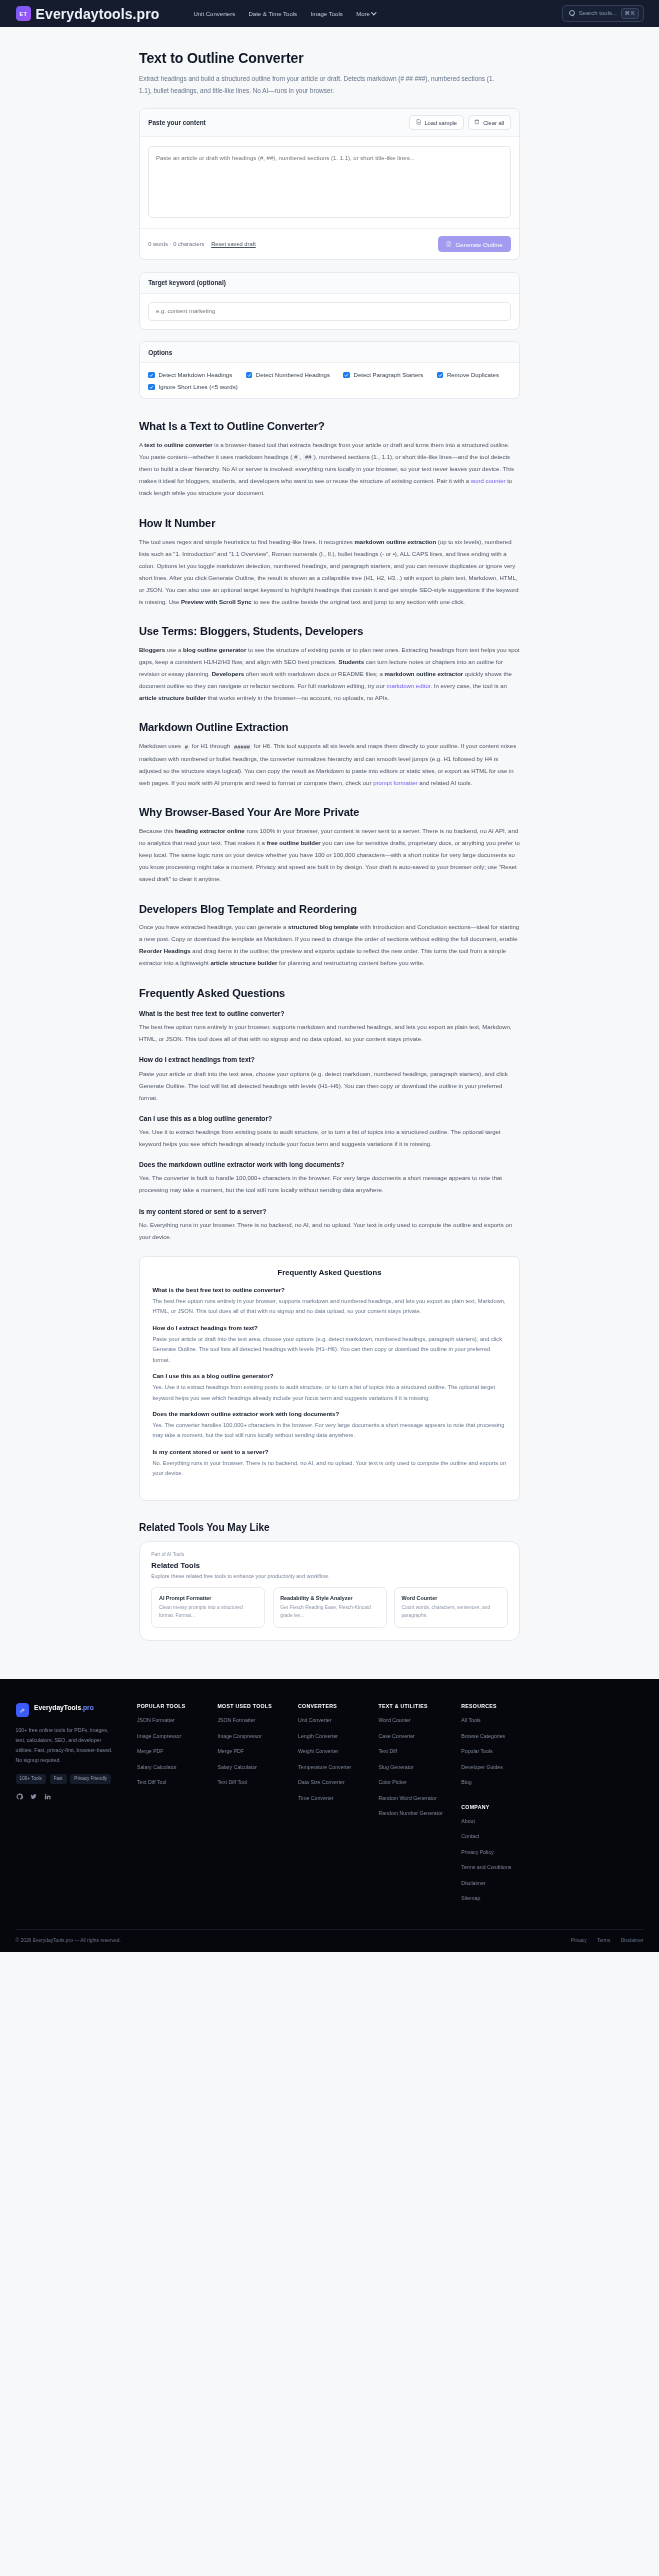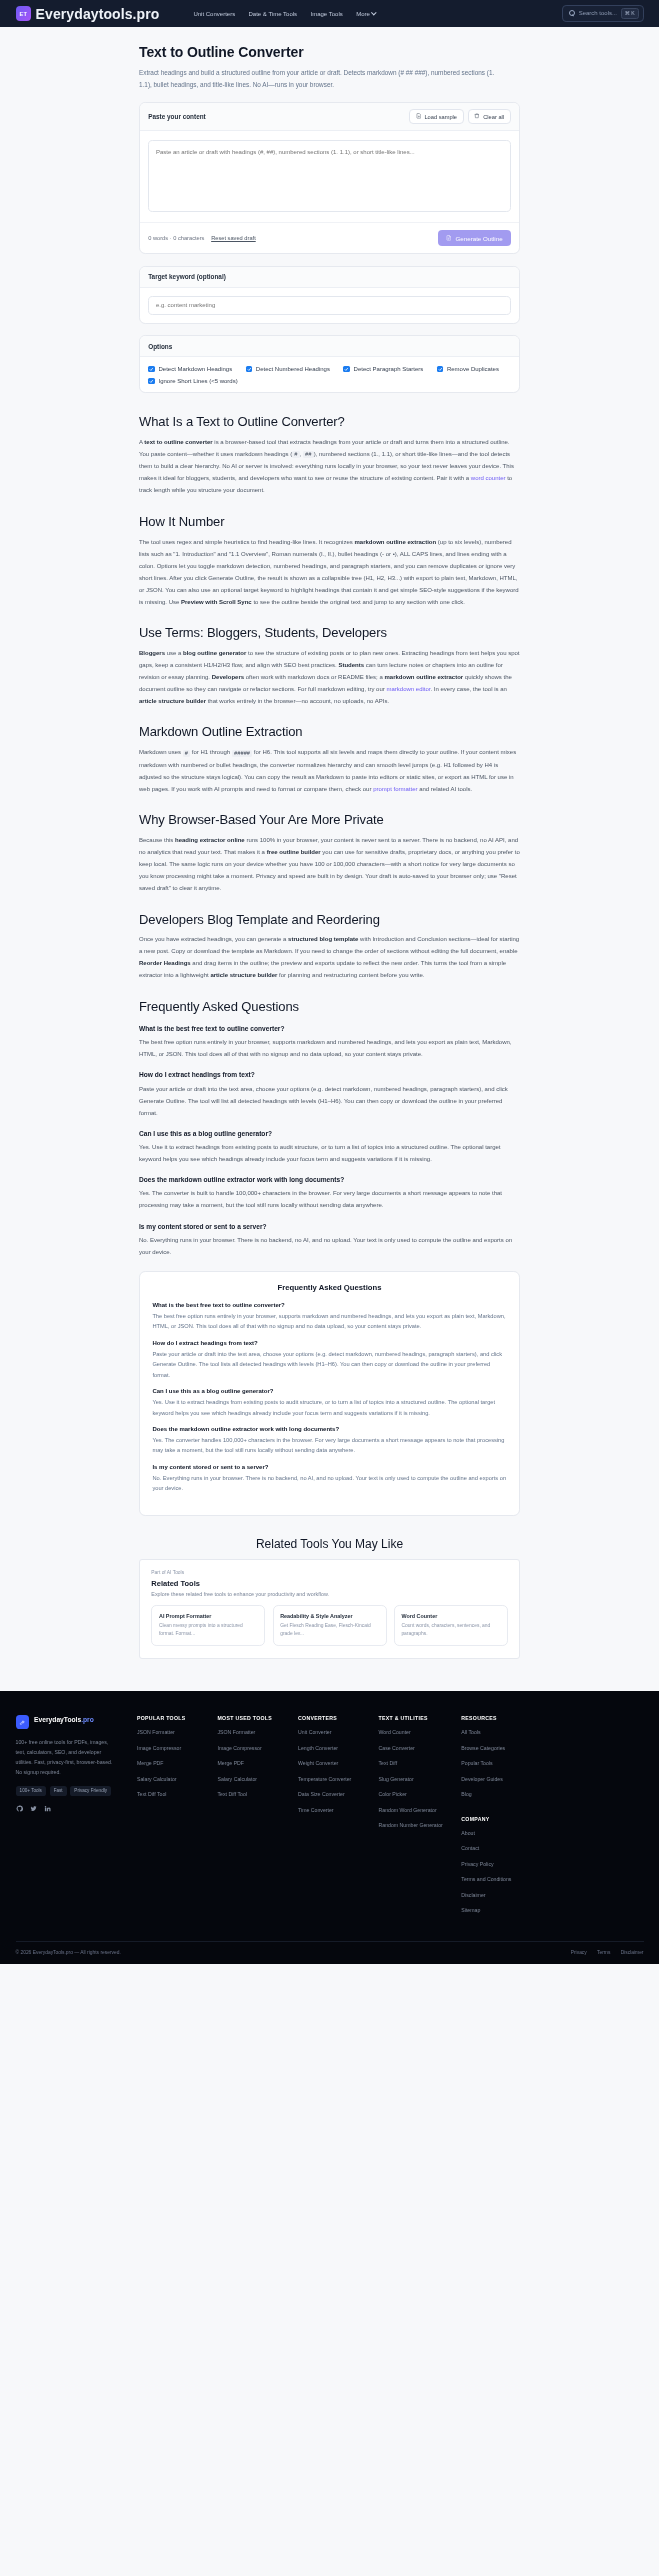--- a/index.html
+++ b/index.html
@@ -46,21 +46,21 @@
   .search-box .mag::before { content:""; position:absolute; width:4.1px; height:4.1px; border:0.7px solid #9aa8c2; border-radius:50%; left:0; top:0;}
   .search-box .mag::after { content:""; position:absolute; width:2.1px; height:0.7px; background:#9aa8c2; transform:rotate(45deg); left:3.6px; top:4.6px;}
   .search-ph { color: #8e9bb3; font-size: 6px; }
   .kbd {
     background: #232d44; border: 0.5px solid #3a465f; border-radius: 2.6px;
     color: #aab6cc; font-size: 5.2px; padding: 1.5px 3.1px; line-height: 1;
   }
 
   
   .page { width: 659px; background: #f7f8fa; padding-bottom: 5.2px; }
-  .wrap { width: 381px; margin: 0 auto; }
+  .wrap { width: 381px; margin: 6px auto; }
 
   h1.page-title {
     font-size: 14px; color: #111827; font-weight: bold;
     padding-top: 16.5px; letter-spacing: -0.1px;
   }
   p.page-sub {
     margin-top: 7.2px; font-size: 6.4px; line-height: 1.85;
     color: #64748b; max-width: 361px;
   }
 
@@ -120,21 +120,21 @@
   }
   .cb {
     width: 6.7px; height: 6.7px; border-radius: 1.5px; background: #1b7cf0;
     display: flex; align-items: center; justify-content: center; flex: 0 0 auto;
   }
   .cb svg { width: 4.6px; height: 4.6px; }
 
   
   .article { margin-top: 20.6px; }
   .article h2 {
-    font-size: 13px; color: #111827; font-weight: normal;
+    font-size: 11px; color: #111827; font-weight: bold;
     margin-top: 17.5px; margin-bottom: 6.7px; letter-spacing: -0.1px;
   }
   .article h2:first-child { margin-top: 0; }
   .article h3 {
     font-size: 6.6px; color: #111827; font-weight: bold;
     margin-top: 11.3px; margin-bottom: 4.1px;
   }
   .article p {
     font-size: 6px; line-height: 2.0; color: #4b5563; margin-bottom: 2.1px;
   }
@@ -153,25 +153,25 @@
   .faq-card h2 {
     text-align: center; font-size: 7.7px; color: #111827;
     font-weight: bold; margin-bottom: 9.3px;
   }
   .faq-item { margin-bottom: 7.7px; }
   .faq-q { font-size: 6px; font-weight: bold; color: #111827; margin-bottom: 3.1px; }
   .faq-a { font-size: 5.7px; line-height: 1.85; color: #64748b; }
 
   
   .related-title {
-    font-size: 12px; color: #111827; font-weight: normal; margin-top: 20.6px; text-align: center;
+    font-size: 10px; color: #111827; font-weight: bold; margin-top: 20.6px;
   }
   .related-card {
     margin-top: 8.2px; background: #fff; border: 0.5px solid #e6e9ef;
-    border-radius: 3px; padding: 10.3px 11.3px 12.4px;
+    border-radius: 10px; padding: 10.3px 11.3px 12.4px;
   }
   .related-eyebrow { font-size: 4.9px; color: #8b95a8; }
   .related-h { font-size: 7.5px; font-weight: bold; color: #111827; margin-top: 3.6px; }
   .related-sub { font-size: 5.4px; color: #7b8699; margin-top: 3.6px; }
   .tool-grid { display: flex; gap: 7.2px; margin-top: 8.2px; }
   .tool-tile {
     flex: 1; border: 0.5px solid #e8ebf1; border-radius: 5.2px;
     padding: 6.2px 6.7px 7.2px; background: #fff; cursor: pointer;
   }
   .tool-name { font-size: 5.4px; font-weight: bold; color: #1f2937; }

